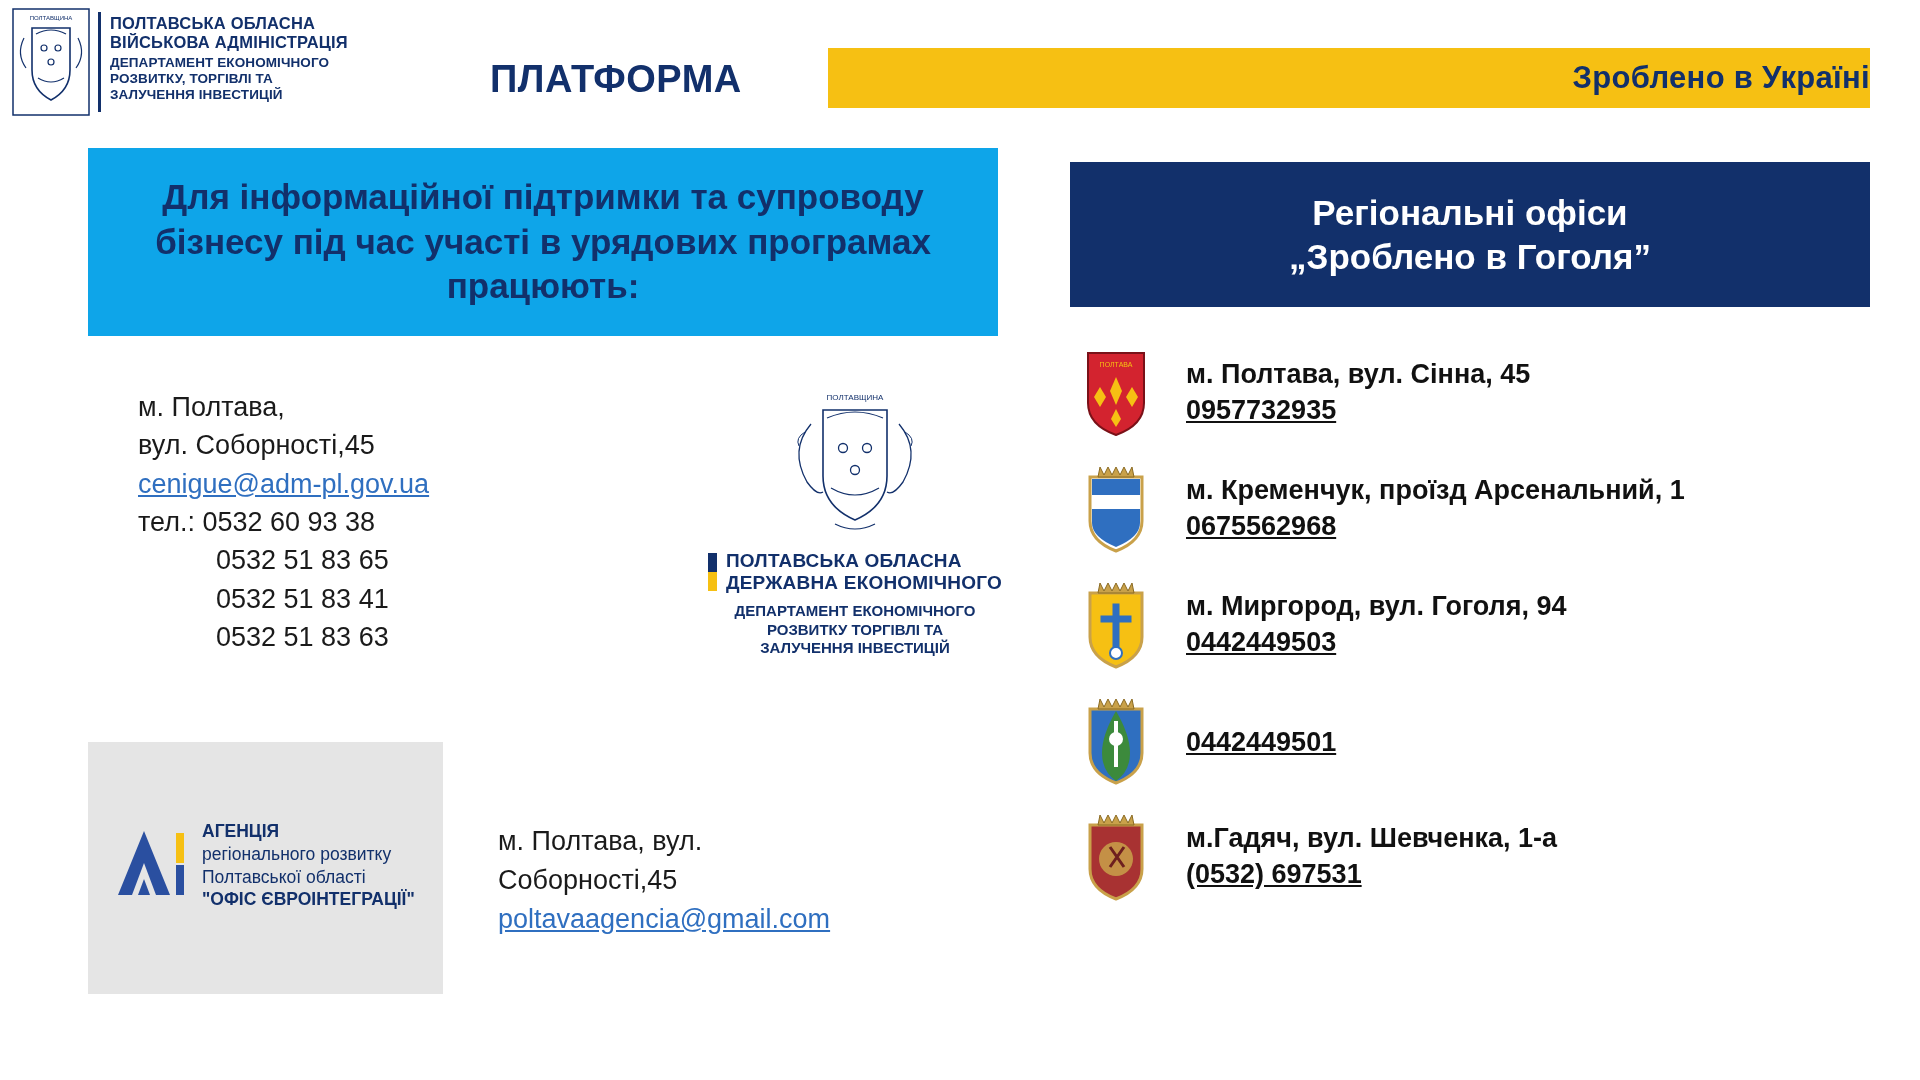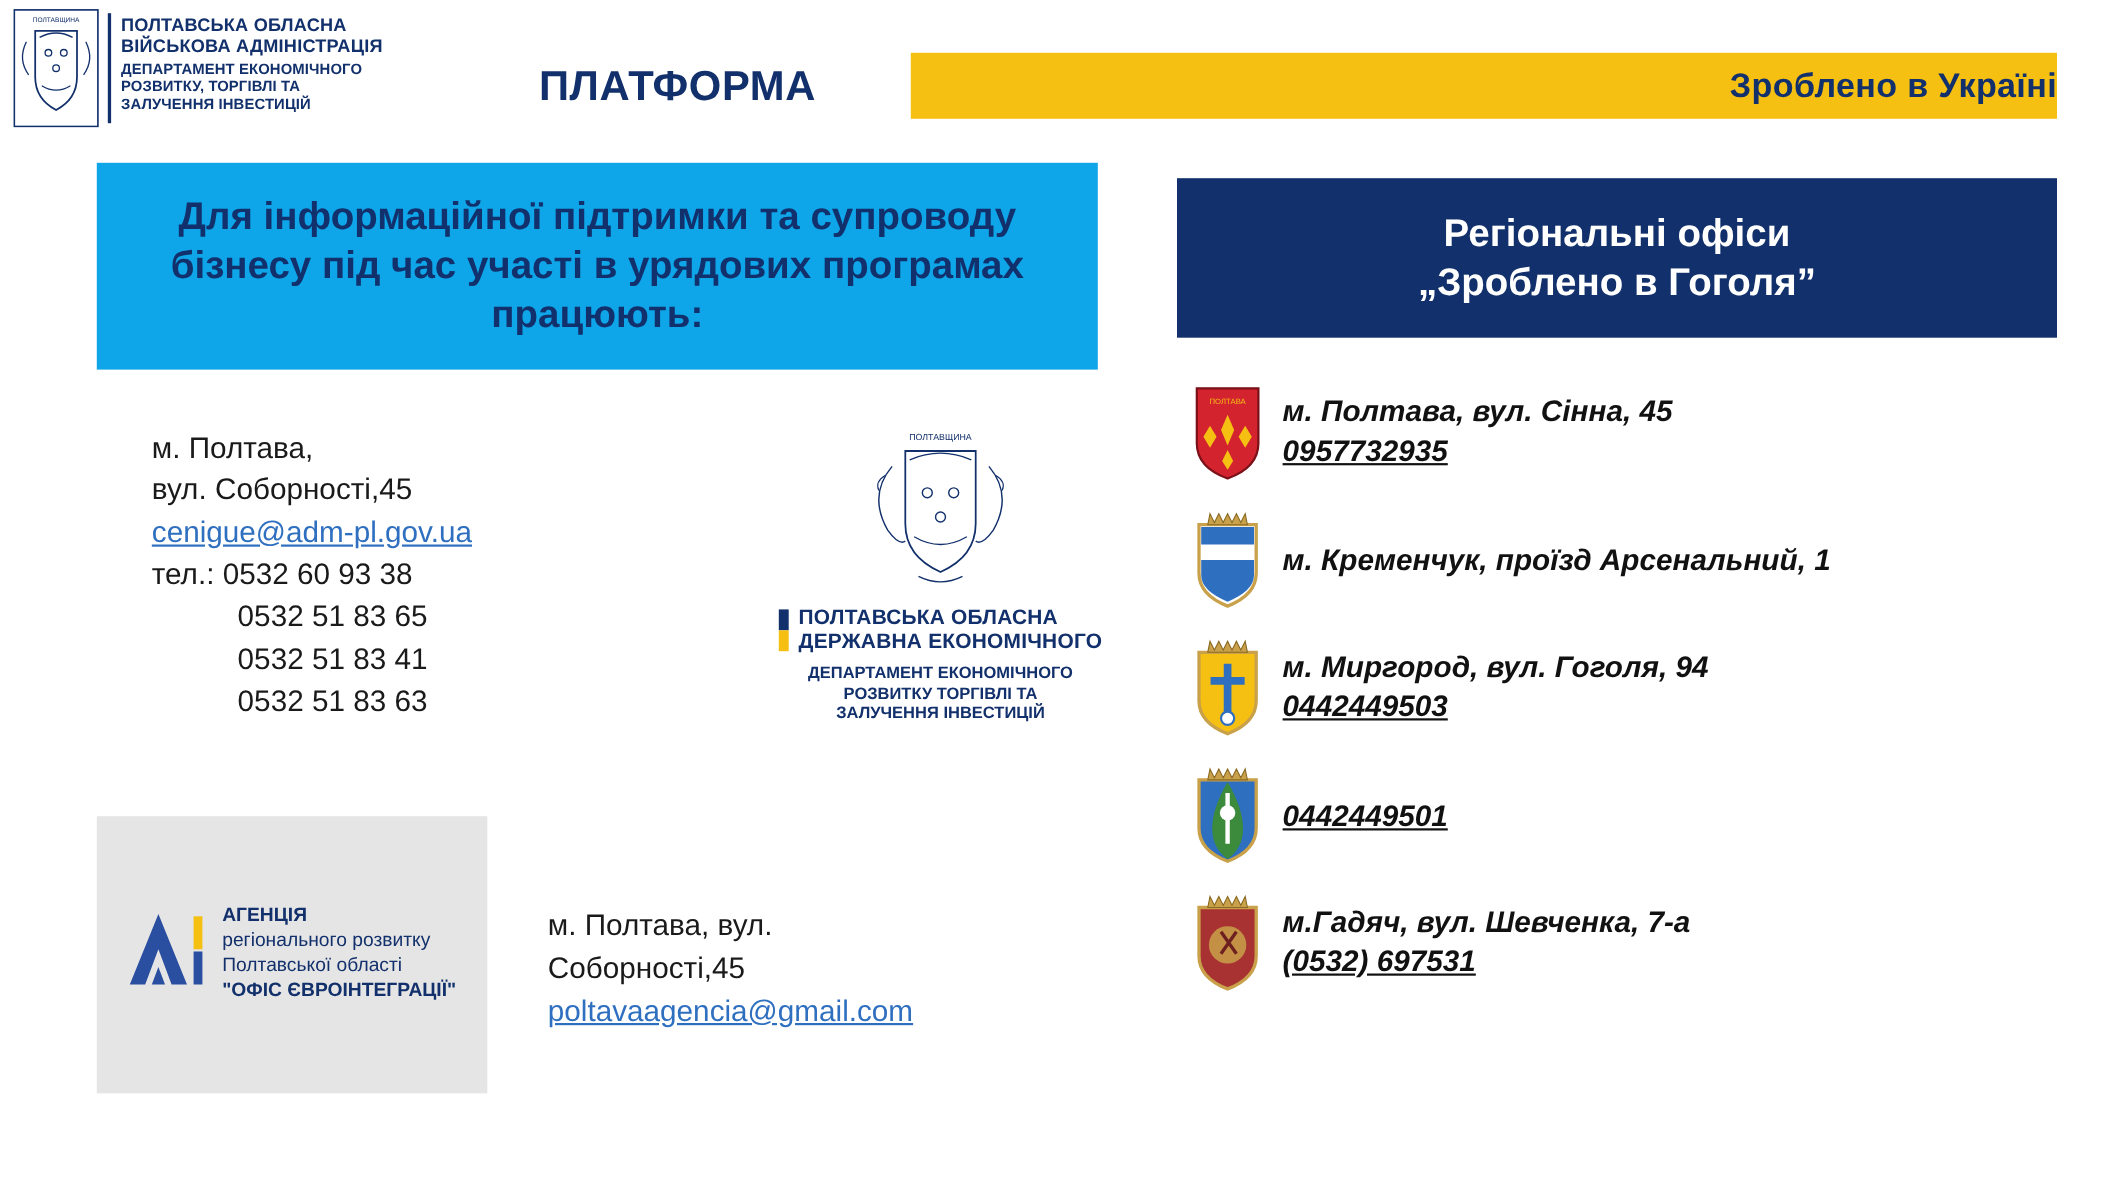--- a/index.html
+++ b/index.html
@@ -96,21 +96,21 @@
     display:flex; align-items:center; justify-content:center;
   }
   .blue-panel p {
     margin:0; text-align:center; color:#ffffff;
     font-size:35px; font-weight:bold; line-height:1.25;
   }
 
   .offices { position:absolute; left:1070px; top:335px; width:830px; }
   .office-row { display:flex; align-items:center; height:116px; }
   .office-crest { width:92px; height:104px; flex:0 0 92px; display:flex; align-items:center; justify-content:center; }
-  .office-info { margin-left:4px; color:#111;font-style:italic; }
+  .office-info { margin-left:24px; color:#111; }
   .office-addr { font-size:27px; font-weight:bold; line-height:1.2; }
   .office-phone { font-size:27px; font-weight:bold; text-decoration:underline; line-height:1.25; margin-top:3px; }
 </style>
 </head>
 <body>
 
 <div class="page">
 
   <div class="header">
 
@@ -253,20 +253,21 @@
       <div class="office-crest">
         <svg width="72" height="92" viewBox="0 0 72 92">
           <path d="M10 14 H62 V58 Q62 78 36 88 Q10 78 10 58 Z" fill="#ffffff" stroke="#C9A14A" stroke-width="3"></path>
           <path d="M12 16 H60 V32 H12 Z" fill="#2F6FC0"></path>
           <path d="M12 46 H60 V60 Q60 74 36 84 Q12 74 12 60 Z" fill="#2F6FC0"></path>
           <path d="M20 4 L24 12 L28 4 L32 12 L36 4 L40 12 L44 4 L48 12 L52 4 L54 14 H18 Z" fill="#C9A14A" stroke="#8a6a22" stroke-width="1"></path>
         </svg>
       </div>
       <div class="office-info">
         <div class="office-addr">м. Кременчук, проїзд Арсенальний, 1</div>
+        <div class="office-phone">0675562968</div>
       </div>
     </div>
 
     <div class="office-row">
       <div class="office-crest">
         <svg width="72" height="92" viewBox="0 0 72 92">
           <path d="M10 14 H62 V58 Q62 78 36 88 Q10 78 10 58 Z" fill="#F6C013" stroke="#C9A14A" stroke-width="3"></path>
           <path d="M36 28 V68 M24 40 H48" stroke="#2F6FC0" stroke-width="7" stroke-linecap="square"></path>
           <circle cx="36" cy="74" r="6" fill="#ffffff" stroke="#2F6FC0" stroke-width="2"></circle>
           <path d="M20 4 L24 12 L28 4 L32 12 L36 4 L40 12 L44 4 L48 12 L52 4 L54 14 H18 Z" fill="#C9A14A" stroke="#8a6a22" stroke-width="1"></path>
@@ -296,19 +297,19 @@
     <div class="office-row">
       <div class="office-crest">
         <svg width="72" height="92" viewBox="0 0 72 92">
           <path d="M10 14 H62 V58 Q62 78 36 88 Q10 78 10 58 Z" fill="#A83232" stroke="#C9A14A" stroke-width="3"></path>
           <circle cx="36" cy="48" r="17" fill="#C9A14A" opacity="0.85"></circle>
           <path d="M30 36 L44 56 M44 36 L30 56" stroke="#6e1f1f" stroke-width="3"></path>
           <path d="M20 4 L24 12 L28 4 L32 12 L36 4 L40 12 L44 4 L48 12 L52 4 L54 14 H18 Z" fill="#C9A14A" stroke="#8a6a22" stroke-width="1"></path>
         </svg>
       </div>
       <div class="office-info">
-        <div class="office-addr">м.Гадяч, вул. Шевченка, 7-а</div>
+        <div class="office-addr">м.Гадяч, вул. Шевченка, 1-а</div>
         <div class="office-phone">(0532) 697531</div>
       </div>
     </div>
 
   </div>
 </div>
 
 </body></html>

